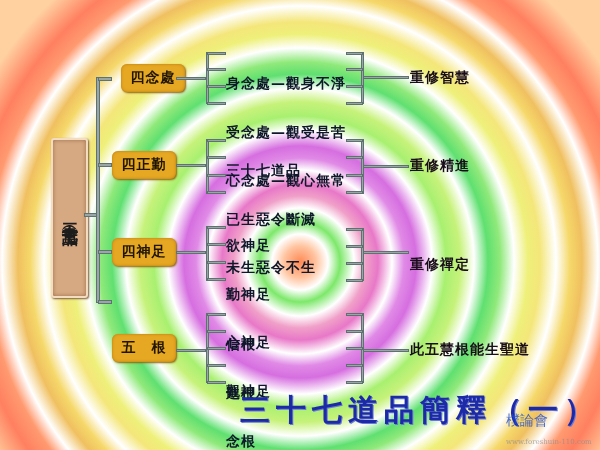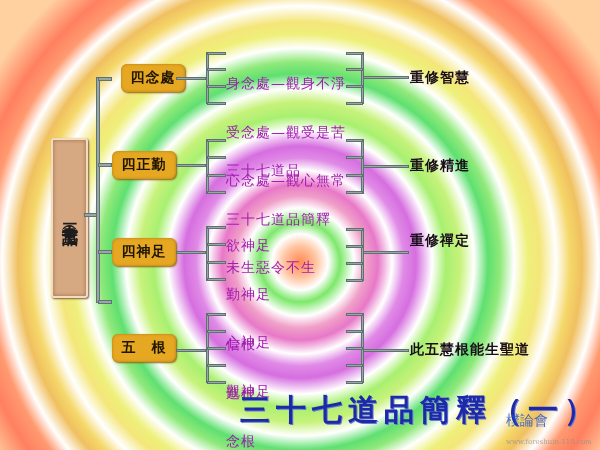--- a/index.html
+++ b/index.html
@@ -16,21 +16,21 @@
   .line{position:absolute;background:#9aa6a6;border:1px solid #5f7272;box-sizing:border-box;}
   .root{position:absolute;left:51px;top:138px;width:33px;height:156px;
     background:#d7a982;border:2px solid #f3dcc0;border-radius:3px;
     box-shadow:1px 1px 2px #7b5a3c, inset 0 0 4px #9b6f4e;
     display:flex;align-items:center;justify-content:center;}
   .root span{writing-mode:vertical-rl;font-size:16px;font-weight:bold;color:#1d1d1d;letter-spacing:2px;}
   .cat{position:absolute;width:64px;height:28px;background:#e6a723;border-radius:6px;
     box-shadow:1px 1px 2px #8a6010, inset 0 0 3px #b57a10;
     display:flex;align-items:center;justify-content:center;
     font-size:14px;font-weight:bold;color:#1f1500;letter-spacing:1px;}
-  .items{position:absolute;font-size:14px;line-height:16px;font-weight:normal;color:#a21caf;white-space:pre;letter-spacing:1px;}
+  .items{position:absolute;font-size:14px;line-height:16px;font-weight:bold;color:#0f172a;white-space:pre;letter-spacing:1px;}
   .items div{height:16.5px;}
   .res{position:absolute;font-size:14px;font-weight:bold;color:#1a0d1a;white-space:nowrap;letter-spacing:1px;}
   .title{position:absolute;left:240px;top:390px;font-size:30px;font-weight:bold;color:#1c2aa8;
     letter-spacing:6px;white-space:nowrap;text-shadow:1px 1px 0 #6b78d8;}
   .wm{position:absolute;left:506px;top:412px;font-size:14px;color:#1d4ed8;opacity:.8;white-space:nowrap;}
   .wm2{position:absolute;left:506px;top:438px;font-size:7px;color:#8d8d8d;opacity:.7;white-space:nowrap;}
 </style>
 </head>
 <body>
 
@@ -80,21 +80,21 @@
 <div class="res" style="left:410px;top:69px;">重修智慧</div>
 
 <div class="line" style="left:176px;top:164px;width:30px;height:3px;"></div>
 <div class="line" style="left:206px;top:139px;width:3px;height:55px;"></div>
 <div class="line" style="left:207px;top:139px;width:19px;height:3px;"></div>
 <div class="line" style="left:207px;top:156px;width:19px;height:3px;"></div>
 <div class="line" style="left:207px;top:174px;width:19px;height:3px;"></div>
 <div class="line" style="left:207px;top:191px;width:19px;height:3px;"></div>
 <div class="items" style="left:226px;top:130px;">
   <div>三十七道品</div>
-  <div>三十七道品簡釋</div>
+  <div>已生惡令斷滅</div>
   <div>未生惡令不生</div>
 </div>
 <div class="line" style="left:361px;top:139px;width:3px;height:55px;"></div>
 <div class="line" style="left:346px;top:139px;width:17px;height:3px;"></div>
 <div class="line" style="left:346px;top:156px;width:17px;height:3px;"></div>
 <div class="line" style="left:346px;top:174px;width:17px;height:3px;"></div>
 <div class="line" style="left:346px;top:191px;width:17px;height:3px;"></div>
 <div class="line" style="left:363px;top:165px;width:46px;height:3px;"></div>
 <div class="res" style="left:410px;top:157px;">重修精進</div>
 
@@ -109,21 +109,21 @@
   <div>勤神足</div>
   <div>心神足</div>
   <div>觀神足</div>
 </div>
 <div class="line" style="left:361px;top:228px;width:3px;height:53px;"></div>
 <div class="line" style="left:346px;top:228px;width:17px;height:3px;"></div>
 <div class="line" style="left:346px;top:245px;width:17px;height:3px;"></div>
 <div class="line" style="left:346px;top:262px;width:17px;height:3px;"></div>
 <div class="line" style="left:346px;top:279px;width:17px;height:3px;"></div>
 <div class="line" style="left:363px;top:251px;width:46px;height:3px;"></div>
-<div class="res" style="left:410px;top:232px;">重修禪定</div>
+<div class="res" style="left:410px;top:256px;">重修禪定</div>
 
 <div class="line" style="left:176px;top:349px;width:30px;height:3px;"></div>
 <div class="line" style="left:206px;top:313px;width:3px;height:70px;"></div>
 <div class="line" style="left:207px;top:313px;width:19px;height:3px;"></div>
 <div class="line" style="left:207px;top:330px;width:19px;height:3px;"></div>
 <div class="line" style="left:207px;top:347px;width:19px;height:3px;"></div>
 <div class="line" style="left:207px;top:364px;width:19px;height:3px;"></div>
 <div class="line" style="left:207px;top:381px;width:19px;height:3px;"></div>
 <div class="items" style="left:226px;top:304px;">
   <div>信根</div>

